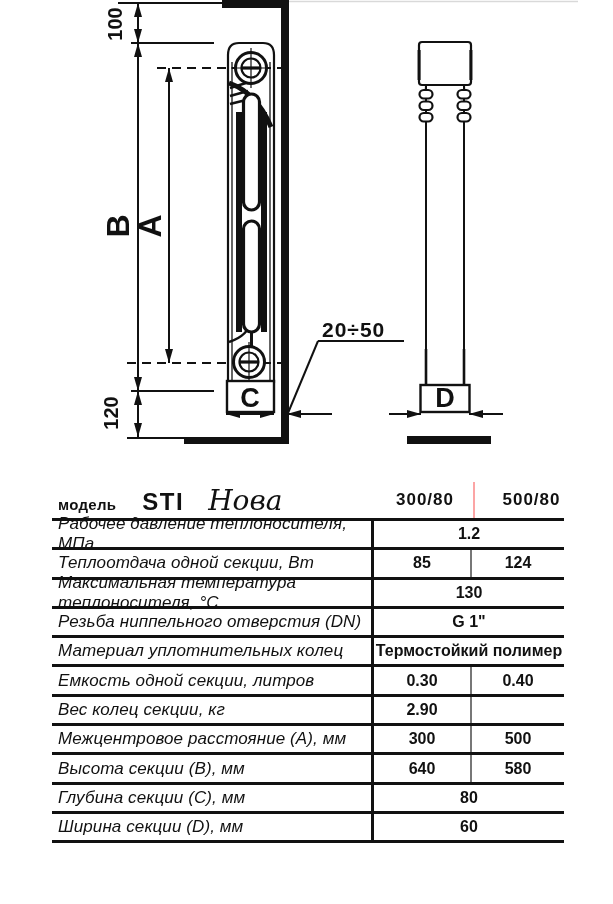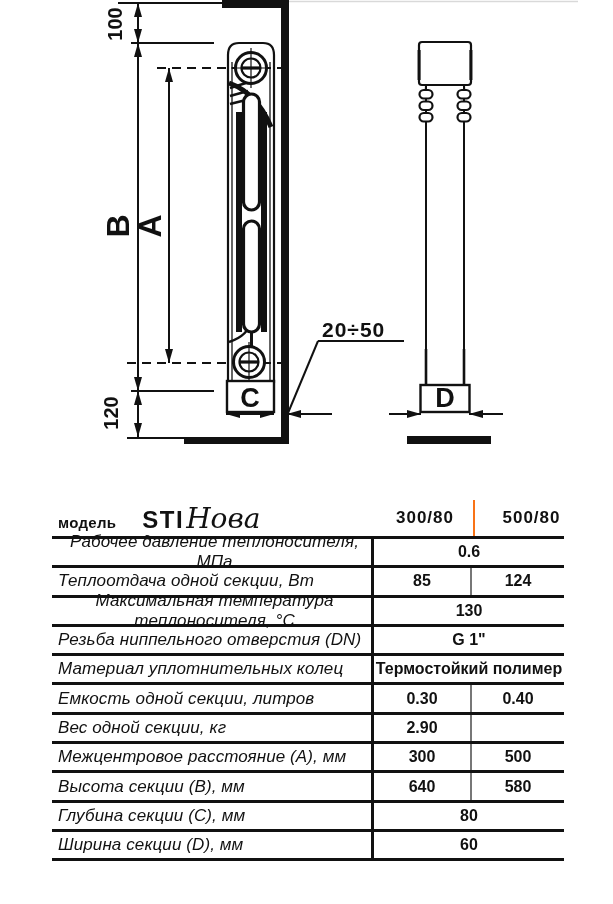--- a/index.html
+++ b/index.html
@@ -3,29 +3,29 @@
 <meta charset="utf-8">
 <style>
   :root{ --ink:#111; --gray-div:#777; }
   *{ margin:0; padding:0; box-sizing:border-box; }
   body{ background:#fff; font-family:"Liberation Sans", sans-serif; color:var(--ink); }
   .page{ position:relative; width:613px; height:904px; background:#fff; overflow:hidden; }
 
   .drawing{ position:absolute; left:0; top:0; }
 
   
-  .spec{ position:absolute; left:52px; top:500px; width:512px;text-align:center; }
+  .spec{ position:absolute; left:52px; top:482px; width:512px; }
   .spec-header{ display:flex; align-items:center; height:39px; border-bottom:3px solid var(--ink); }
   .hdr-left{ display:flex; align-items:baseline; flex:0 0 325px; }
   .model-word{ font-size:15px; font-weight:bold; margin-left:6px; letter-spacing:.3px; }
   .brand{ font-size:24px; font-weight:bold; margin-left:26px; letter-spacing:1.5px; }
-  .series{ font-family:"DejaVu Serif", serif; font-style:italic; font-size:28px; margin-left:2px; }
+  .series{ font-family:"DejaVu Serif", serif; font-style:italic; font-size:28px; margin-left:24px; }
   .hdr-col{ display:flex; justify-content:center; align-items:center; height:100%;
             font-size:17px; font-weight:bold; letter-spacing:1px; }
-  .hdr-col.c1{ flex:0 0 98px; border-right:2px solid #f97316; }
+  .hdr-col.c1{ flex:0 0 98px; border-right:2px solid #fca5a5; }
   .hdr-col.c2{ flex:1;padding-left:24px; }
 
   .row{ display:flex; align-items:stretch; height:29.3px; border-bottom:3px solid var(--ink); }
   .cell-label{ flex:0 0 322px; border-right:3px solid var(--ink);
                display:flex; align-items:center; padding-left:6px;
                font-size:17px; letter-spacing:.1px;font-style:italic; }
   .cell-span{ flex:1; display:flex; align-items:center; justify-content:center;
               font-size:16px; font-weight:bold; }
   .cell-v1{ flex:0 0 98px; border-right:2px solid var(--gray-div);
             display:flex; align-items:center; justify-content:center;
@@ -147,21 +147,21 @@
         <span class="model-word">модель</span>
         <span class="brand">STI</span>
         <span class="series">Нова</span>
       </div>
       <div class="hdr-col c1">300/80</div>
       <div class="hdr-col c2">500/80</div>
     </div>
 
     <div class="row">
       <div class="cell-label">Рабочее давление  теплоносителя, МПа</div>
-      <div class="cell-span">0.6</div>
+      <div class="cell-span">1.2</div>
     </div>
     <div class="row">
       <div class="cell-label">Теплоотдача одной секции, Вт</div>
       <div class="cell-v1">85</div>
       <div class="cell-v2">124</div>
     </div>
     <div class="row">
       <div class="cell-label">Максимальная температура  теплоносителя, °С</div>
       <div class="cell-span">130</div>
     </div>
@@ -172,21 +172,21 @@
     <div class="row">
       <div class="cell-label">Материал уплотнительных колец</div>
       <div class="cell-span">Термостойкий полимер</div>
     </div>
     <div class="row">
       <div class="cell-label">Емкость одной секции, литров</div>
       <div class="cell-v1">0.30</div>
       <div class="cell-v2">0.40</div>
     </div>
     <div class="row">
-      <div class="cell-label">Вес одной секции, кг</div>
+      <div class="cell-label">Вес колец секции, кг</div>
       <div class="cell-v1">2.90</div>
     </div>
     <div class="row">
       <div class="cell-label">Межцентровое  расстояние (А), мм</div>
       <div class="cell-v1">300</div>
       <div class="cell-v2">500</div>
     </div>
     <div class="row">
       <div class="cell-label">Высота секции (В), мм</div>
       <div class="cell-v1">640</div>

